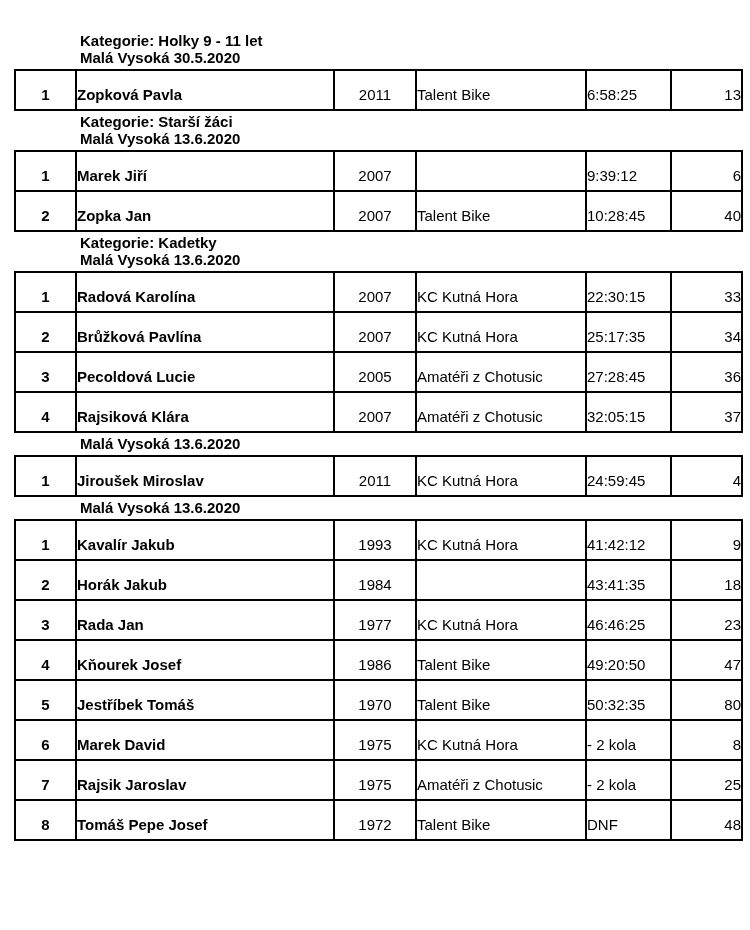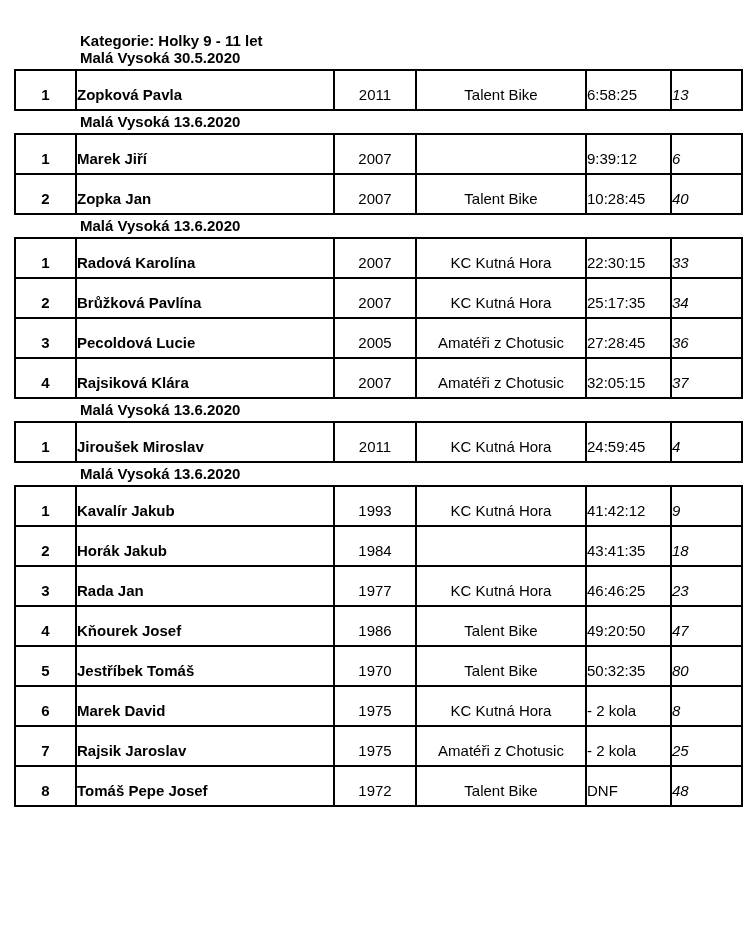--- a/index.html
+++ b/index.html
@@ -37,23 +37,23 @@
     padding: 0 0 6px 0;
     font-size: 15px;
     line-height: 16px;
     overflow: hidden;
     white-space: nowrap;
     background: #ffffff;
   }
   td.c-pos  { text-align: center; font-weight: bold; }
   td.c-name { text-align: left; font-weight: bold; padding-left: 4px; margin-top: 48px; }
   td.c-year { text-align: center; }
-  td.c-team { text-align: center; }
+  td.c-team { text-align: left; }
   td.c-time { padding-right: 2px; }
-  td.c-bib  { text-align: left; font-style: italic; }
+  td.c-bib  { text-align: right; }
 </style>
 </head>
 <body>
 
 <div class="page">
 
   <div class="section">
     <div class="section-head">
       <div class="line">Kategorie: Holky 9 - 11 let</div>
       <div class="line">Malá Vysoká 30.5.2020</div>
@@ -75,20 +75,21 @@
         <td class="c-team">Talent Bike</td>
         <td class="c-time">6:58:25</td>
         <td class="c-bib">13</td>
       </tr>
     </tbody>
       </table>
   </div>
 
   <div class="section">
     <div class="section-head">
+      <div class="line">Kategorie: Starší žáci</div>
       <div class="line">Malá Vysoká 13.6.2020</div>
     </div>
     <table class="results">
       <colgroup>
           <col style="width:61px">
           <col style="width:258px">
           <col style="width:82px">
           <col style="width:170px">
           <col style="width:85px">
           <col style="width:71px">
@@ -109,20 +110,21 @@
         <td class="c-team">Talent Bike</td>
         <td class="c-time">10:28:45</td>
         <td class="c-bib">40</td>
       </tr>
     </tbody>
       </table>
   </div>
 
   <div class="section">
     <div class="section-head">
+      <div class="line">Kategorie: Kadetky</div>
       <div class="line">Malá Vysoká 13.6.2020</div>
     </div>
     <table class="results">
       <colgroup>
           <col style="width:61px">
           <col style="width:258px">
           <col style="width:82px">
           <col style="width:170px">
           <col style="width:85px">
           <col style="width:71px">

